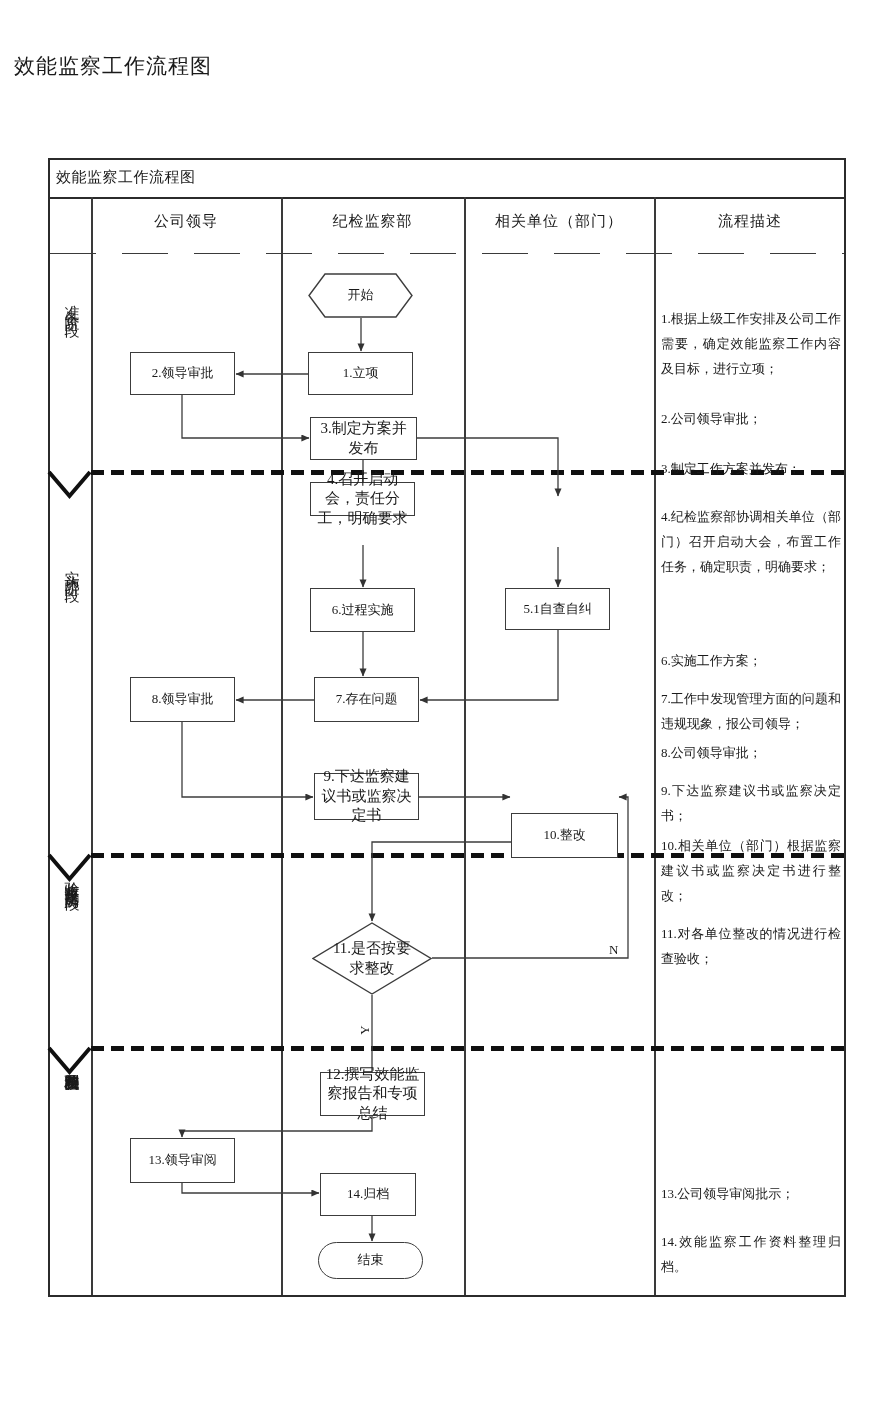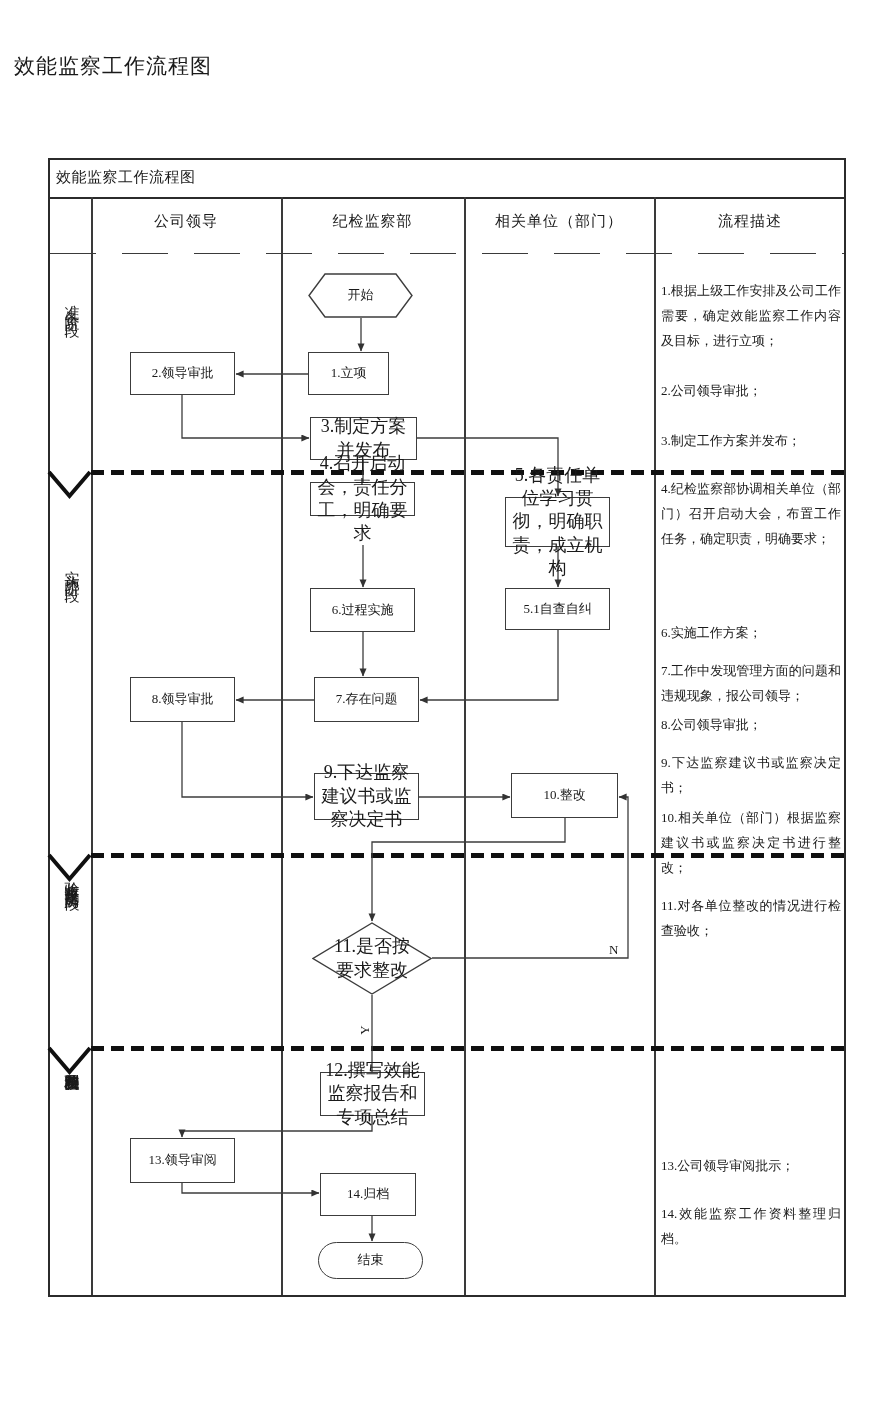--- a/index.html
+++ b/index.html
@@ -24,25 +24,25 @@
   svg.overlay polyline.chev{fill:none;stroke:#101010;stroke-width:4px;}
 
   .node{position:absolute;box-sizing:border-box;display:flex;align-items:center;justify-content:center;
         text-align:center;font-size:13px;line-height:1.3;background:#fff;z-index:3;}
   .node.box{border:1.3px solid #3c3c3c;padding:1px 2px;}
   .node.stadium{border:1.3px solid #3c3c3c;border-radius:19px;}
   .node.shape{background:transparent;border:none;}
   .node.shape svg{position:absolute;inset:0;width:100%;height:100%;}
   .node.shape polygon{fill:#ffffff;stroke:#3c3c3c;stroke-width:1.4;}
   .node.shape span{position:relative;z-index:2;}
-  .small{font-size:18px;}
+  .small{font-size:15px;}
   .branch-label{position:absolute;font-size:13px;z-index:4;}
   .rot{transform:rotate(-90deg);}
 
-  .desc{position:absolute;left:661px;width:180px;font-size:13px;line-height:25px;z-index:2;text-align:justify;}
+  .desc{position:absolute;left:661px;width:180px;font-size:13px;line-height:25px;z-index:2;text-align:justify;margin-top:28px;}
 </style>
 </head>
 <body>
 
 <div class="canvas">
 
   <div class="page-title">效能监察工作流程图</div>
 
   <div class="frame"></div>
   <div class="frame-title">效能监察工作流程图</div>
@@ -98,51 +98,48 @@
     <path class="conn" d="M372,1216 V1241" marker-end="url(#arr)"></path>
   </svg>
 
   <div class="node shape" style="left:308px;top:273px;width:105px;height:45px;">
     <svg viewBox="0 0 105 45" preserveAspectRatio="none">
         <polygon points="17,1 88,1 104,22.5 88,44 17,44 1,22.5"></polygon>
       </svg>
     <span>开始</span>
   </div>
 
-  <div class="node box" style="left:308px;top:352px;width:81px;height:43px;">
+  <div class="node box" style="left:308px;top:352px;width:105px;height:43px;">
       <span>1.立项</span>
     </div>
   <div class="node box" style="left:130px;top:352px;width:105px;height:43px;">
       <span>2.领导审批</span>
     </div>
   <div class="node box small" style="left:310px;top:417px;width:107px;height:43px;">
       <span>3.制定方案并发布</span>
     </div>
   <div class="node box small" style="left:310px;top:482px;width:105px;height:34px;">
       <span>4.召开启动会，责任分工，明确要求</span>
-    </div>
-  <div class="node box small" style="left:505px;top:497px;width:105px;height:50px;">
-      <span>5.各责任单位学习贯彻，明确职责，成立机构</span>
     </div>
   <div class="node box" style="left:310px;top:588px;width:105px;height:44px;">
       <span>6.过程实施</span>
     </div>
   <div class="node box" style="left:505px;top:588px;width:105px;height:42px;">
       <span>5.1自查自纠</span>
     </div>
   <div class="node box" style="left:314px;top:677px;width:105px;height:45px;">
       <span>7.存在问题</span>
     </div>
   <div class="node box" style="left:130px;top:677px;width:105px;height:45px;">
       <span>8.领导审批</span>
     </div>
   <div class="node box small" style="left:314px;top:773px;width:105px;height:47px;">
       <span>9.下达监察建议书或监察决定书</span>
     </div>
-  <div class="node box" style="left:511px;top:773px;width:107px;height:45px;">
+  <div class="node box" style="left:511px;top:813px;width:107px;height:45px;">
       <span>10.整改</span>
     </div>
 
   <div class="node shape small" style="left:312px;top:922px;width:120px;height:73px;">
     <svg viewBox="0 0 120 73" preserveAspectRatio="none">
         <polygon points="60,1 119,36.5 60,72 1,36.5"></polygon>
       </svg>
     <span style="width:92px;">11.是否按要求整改</span>
   </div>
 

